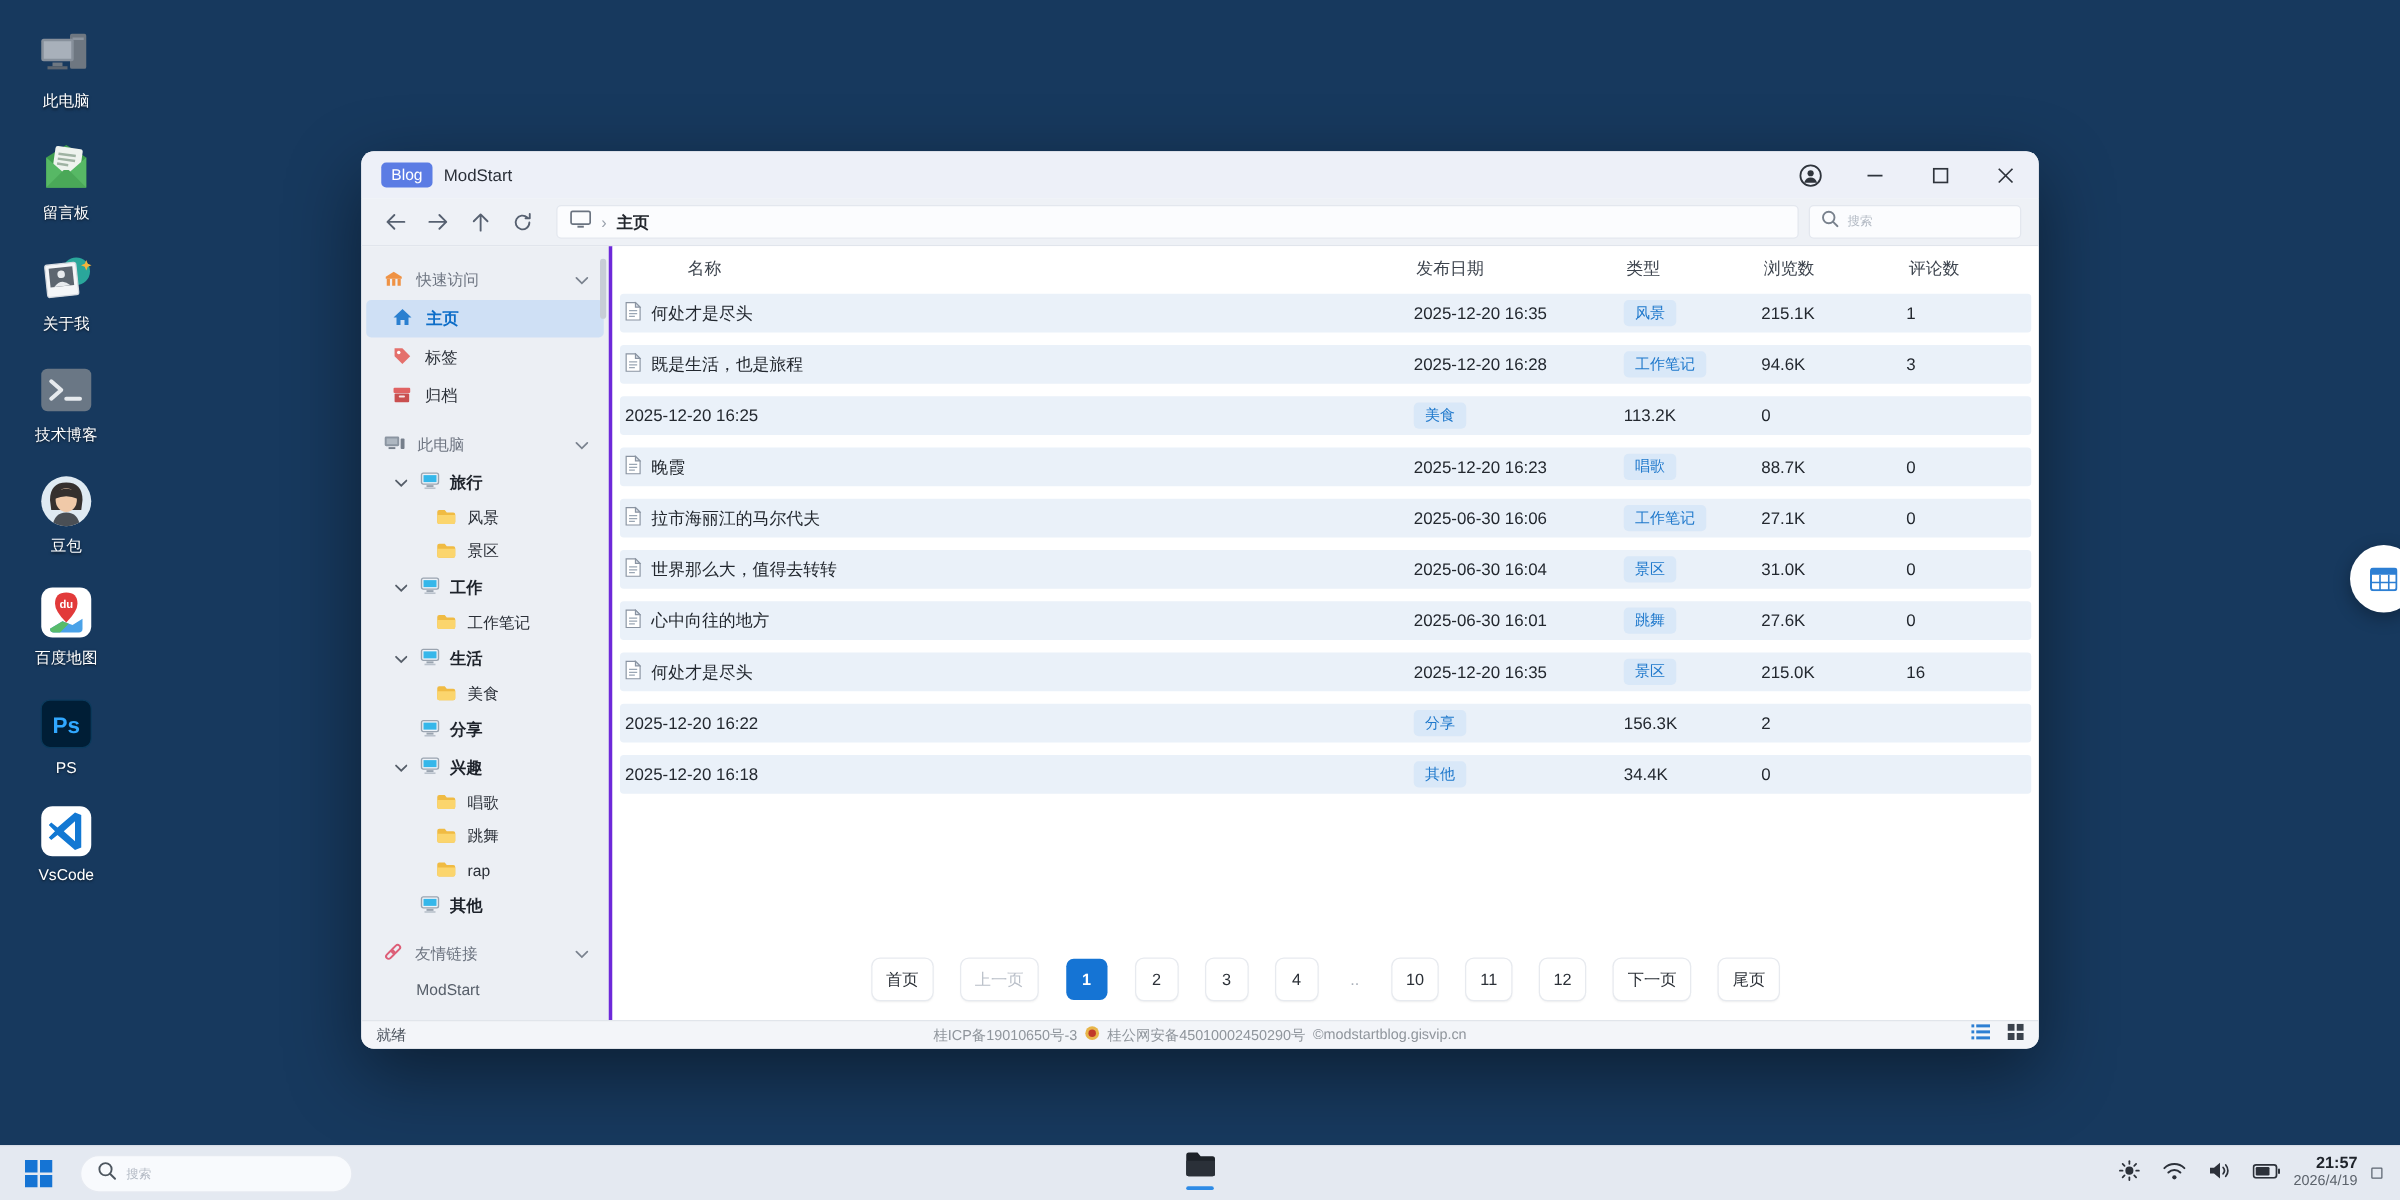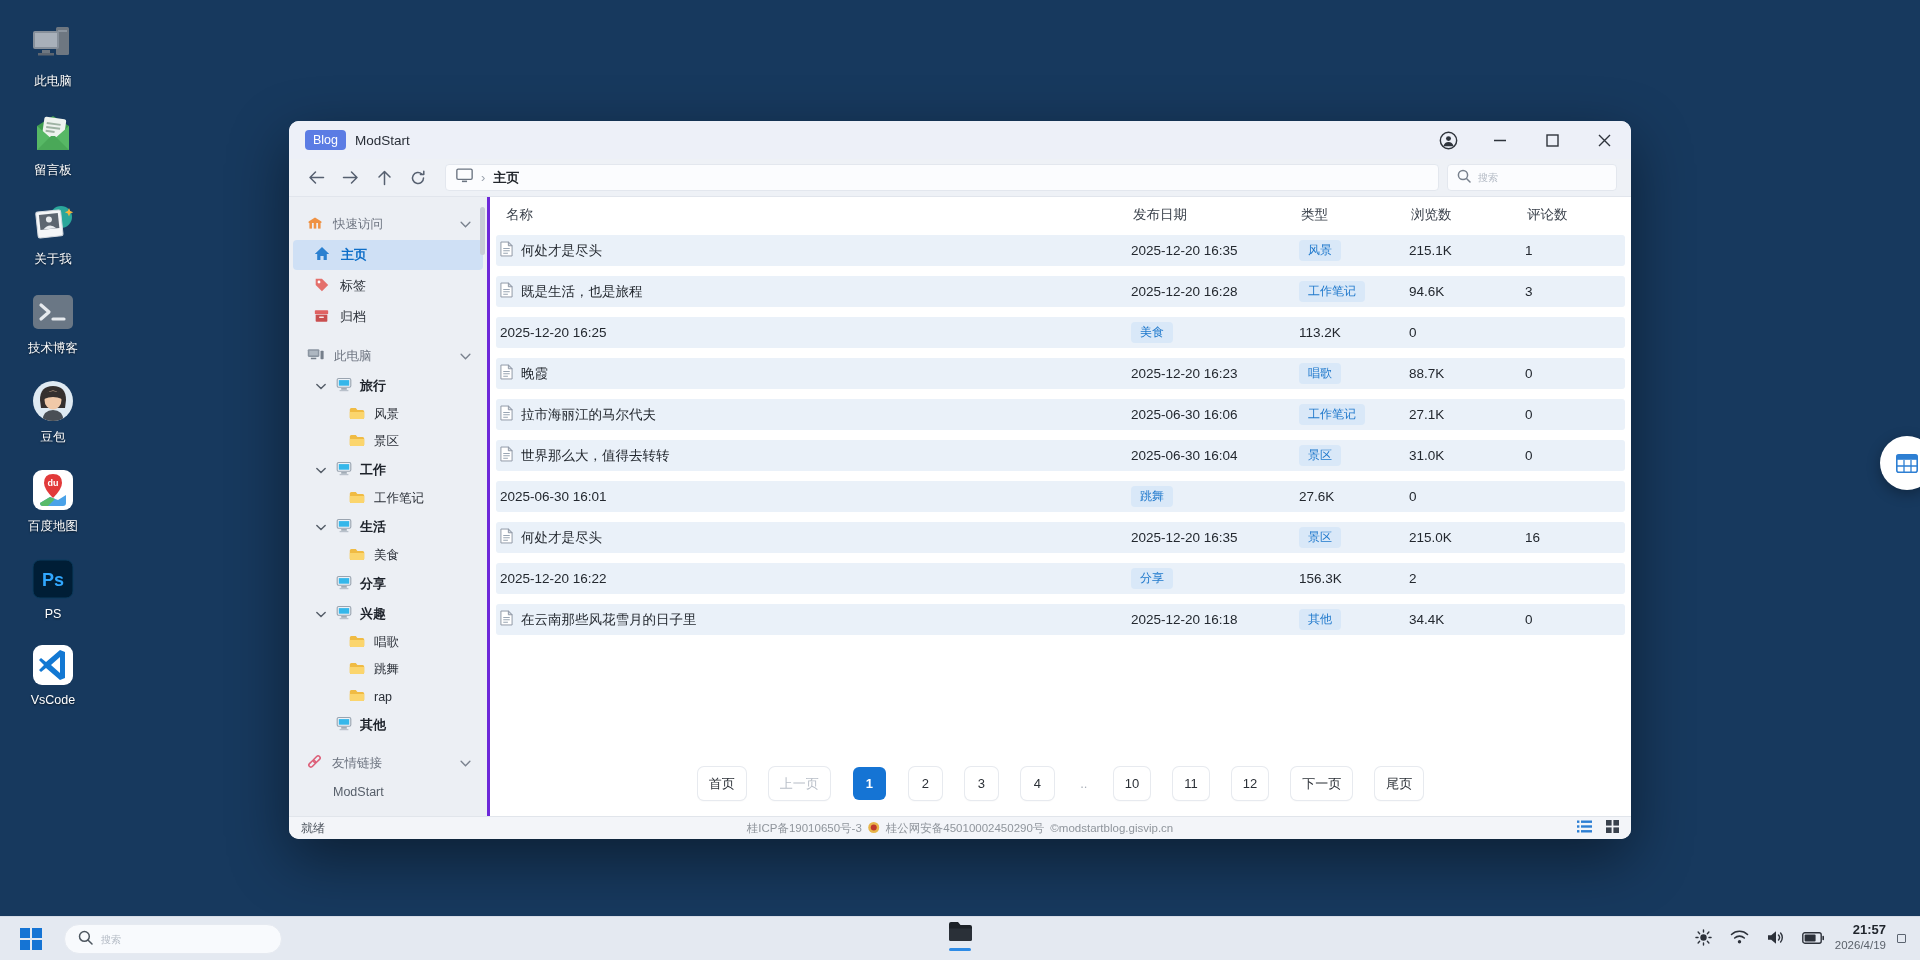--- a/index.html
+++ b/index.html
@@ -459,21 +459,21 @@
         </div>
         <div class="citem" style="padding-left:44px;color:#565e69;">
           <span>ModStart</span>
         </div>
 
         <div class="sb-thumb"></div>
       </div>
 
       <div class="main">
         <div class="thead">
-          <div style="padding-left:6px;">名称</div>
+          <div style="padding-left:6px;margin-left:44px;">名称</div>
           <div>发布日期</div>
           <div>类型</div>
           <div>浏览数</div>
           <div>评论数</div>
         </div>
 
         <div class="rows">
 
             <div class="trow">
               <div class="namec">
@@ -551,20 +551,28 @@
                   </svg></span>
                 <span>世界那么大，值得去转转</span>
               </div>
               <div>2025-06-30 16:04</div>
               <div><span class="badge">景区</span></div>
               <div>31.0K</div>
               <div>0</div>
             </div>
 
             <div class="trow">
+              <div class="namec">
+                <span><svg width="13" height="16" viewBox="0 0 14 17">
+                    <path d="M1 1 h8 l4 4 v11 H1 Z" fill="#fff" stroke="#8a94a2"></path>
+                    <path d="M9 1 l4 4 h-4 Z" fill="#d7dde6" stroke="#8a94a2"></path>
+                    <path d="M3.5 8 h7 M3.5 10.5 h7 M3.5 13 h5" stroke="#9aa6b4" stroke-width="1.1"></path>
+                  </svg></span>
+                <span>心中向往的地方</span>
+              </div>
               <div>2025-06-30 16:01</div>
               <div><span class="badge">跳舞</span></div>
               <div>27.6K</div>
               <div>0</div>
             </div>
 
             <div class="trow">
               <div class="namec">
                 <span><svg width="13" height="16" viewBox="0 0 14 17">
                     <path d="M1 1 h8 l4 4 v11 H1 Z" fill="#fff" stroke="#8a94a2"></path>
@@ -580,28 +588,20 @@
             </div>
 
             <div class="trow">
               <div>2025-12-20 16:22</div>
               <div><span class="badge">分享</span></div>
               <div>156.3K</div>
               <div>2</div>
             </div>
 
             <div class="trow">
-              <div class="namec">
-                <span><svg width="13" height="16" viewBox="0 0 14 17">
-                    <path d="M1 1 h8 l4 4 v11 H1 Z" fill="#fff" stroke="#8a94a2"></path>
-                    <path d="M9 1 l4 4 h-4 Z" fill="#d7dde6" stroke="#8a94a2"></path>
-                    <path d="M3.5 8 h7 M3.5 10.5 h7 M3.5 13 h5" stroke="#9aa6b4" stroke-width="1.1"></path>
-                  </svg></span>
-                <span>在云南那些风花雪月的日子里</span>
-              </div>
               <div>2025-12-20 16:18</div>
               <div><span class="badge">其他</span></div>
               <div>34.4K</div>
               <div>0</div>
             </div>
           </div>
 
         <div class="pagination">
 
             <div class="pg">首页</div>

